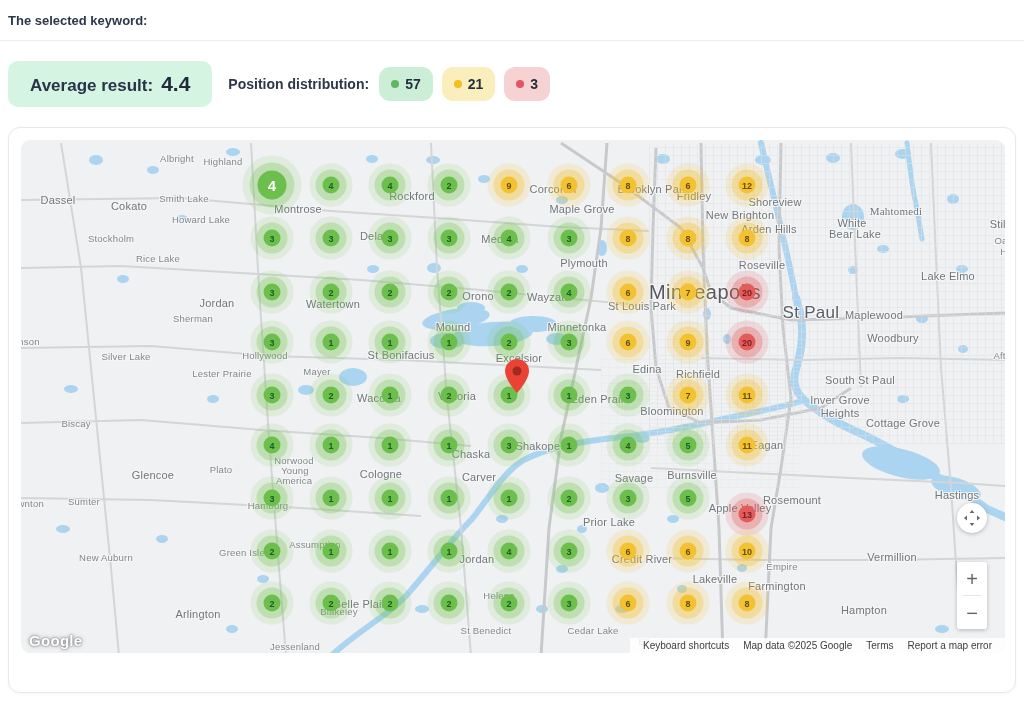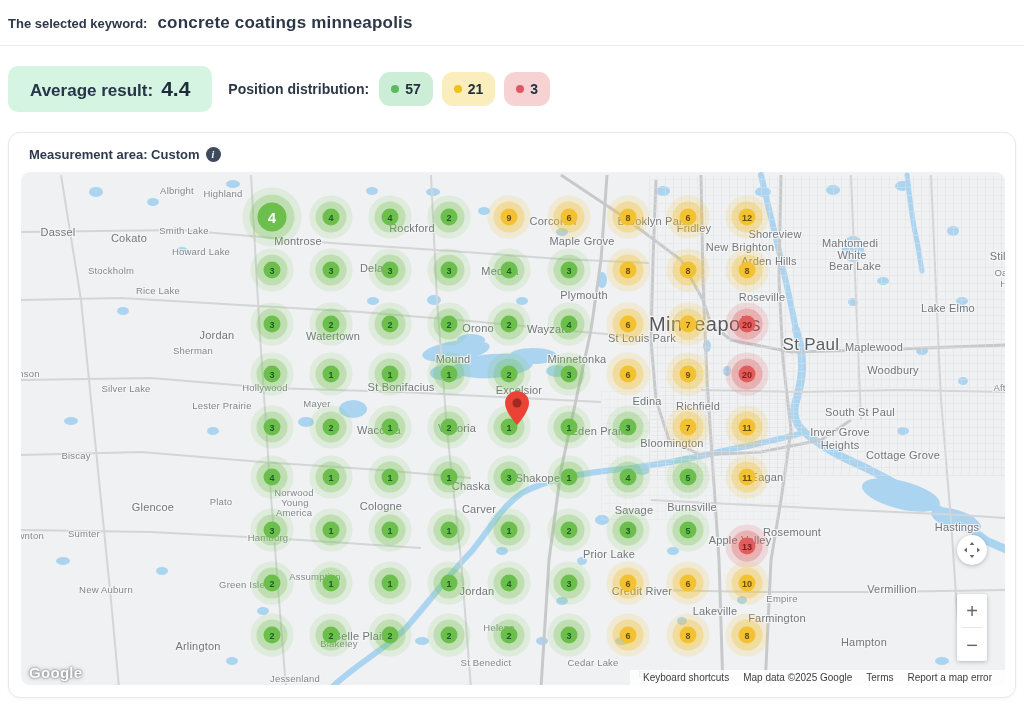--- a/index.html
+++ b/index.html
@@ -61,21 +61,20 @@
     text-shadow:0 0 2px rgba(90,90,90,.9),0 0 4px rgba(90,90,90,.55); cursor:pointer; }
   .attribution { position:absolute; right:0; bottom:0; z-index:7; display:flex; align-items:center; gap:0;
     background:rgba(255,255,255,.85); font-size:10px; color:#3d3d3d; height:15px; padding:0 6px; }
   .attribution span { padding:0 7px; white-space:nowrap; cursor:pointer; }
 </style>
 </head>
 <body>
 
 <div class="top-header">
   <span class="kw-label">The selected keyword:</span>
-  <span class="kw-value">concrete coatings minneapolis</span>
 </div>
 
 <div class="summary">
   <div class="avg-badge">
     <span class="avg-label">Average result:</span>
     <span class="avg-value">4.4</span>
   </div>
   <span class="dist-label">Position distribution:</span>
   <div class="dist-badges">
     <div class="dist-badge green">
@@ -87,24 +86,20 @@
       <span>21</span>
     </div>
     <div class="dist-badge red">
       <span class="dot red"></span>
       <span>3</span>
     </div>
   </div>
 </div>
 
 <div class="map-card">
-  <div class="area-row">
-    <span class="area-label">Measurement area: Custom</span>
-    <span class="info-icon">i</span>
-  </div>
 
   <div class="map" id="map">
 
     <svg class="geo" width="984" height="513" viewBox="20 172 984 513">
       <g fill="#aad4f0" stroke="none">
 
         <ellipse cx="95" cy="192" rx="7" ry="5"></ellipse>
           <ellipse cx="152" cy="202" rx="6" ry="4"></ellipse>
           <ellipse cx="232" cy="184" rx="7" ry="4"></ellipse>
         <ellipse cx="181" cy="251" rx="6" ry="4"></ellipse>
@@ -265,21 +260,21 @@
         <span class="map-label" style="left: 581px; top: 259px;">Eden Prairie</span>
         <span class="map-label xl" style="left: 684px; top: 152px;">Minneapolis</span>
         <span class="map-label lg" style="left: 790px; top: 173px;">St Paul</span>
         <span class="map-label" style="left: 853px; top: 175px;">Maplewood</span>
         <span class="map-label" style="left: 741px; top: 125px;">Roseville</span>
         <span class="map-label" style="left: 673px; top: 56px;">Fridley</span>
         <span class="map-label" style="left: 719px; top: 75px;">New Brighton</span>
         <span class="map-label" style="left: 754px; top: 62px;">Shoreview</span>
         <span class="map-label" style="left: 748px; top: 89px;">Arden Hills</span>
         <span class="map-label" style="left: 632px; top: 49px;">Brooklyn Park</span>
-        <span class="map-label" style="left: 829px; top: 71px;">Mahtomedi</span>
+        <span class="map-label" style="left: 875px; top: 71px; font-family: Liberation Serif, serif;">Mahtomedi</span>
         <span class="map-label" style="left: 831px; top: 83px;">White</span>
         <span class="map-label" style="left: 834px; top: 94px;">Bear Lake</span>
         <span class="map-label" style="left: 992px; top: 84px;">Stillwater</span>
         <span class="map-label sm" style="left: 994px; top: 100px;">Oak Park</span>
         <span class="map-label sm" style="left: 996px; top: 111px;">Heights</span>
         <span class="map-label" style="left: 927px; top: 136px;">Lake Elmo</span>
         <span class="map-label" style="left: 872px; top: 198px;">Woodbury</span>
         <span class="map-label" style="left: 839px; top: 240px;">South St Paul</span>
         <span class="map-label" style="left: 819px; top: 260px;">Inver Grove</span>
         <span class="map-label" style="left: 819px; top: 273px;">Heights</span>

